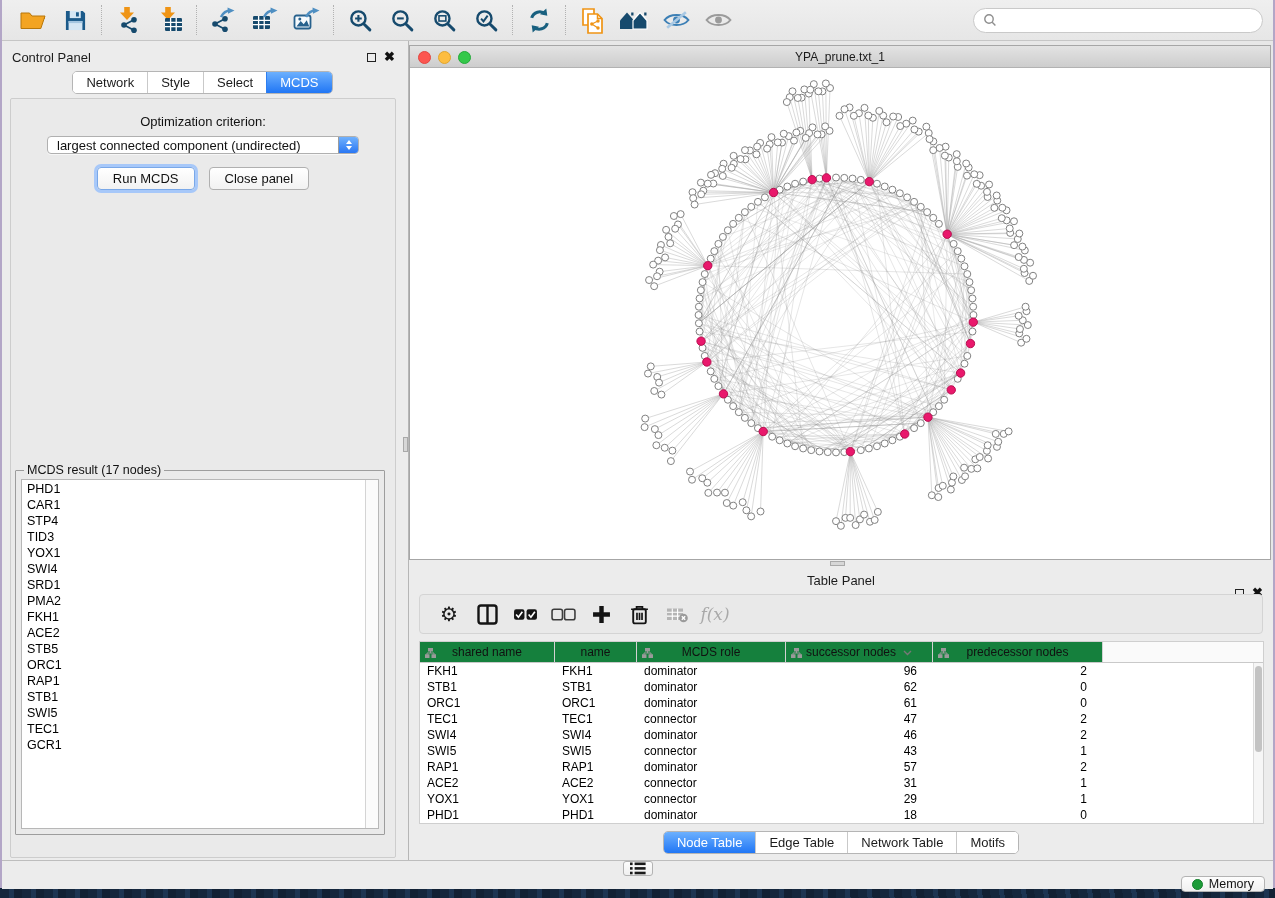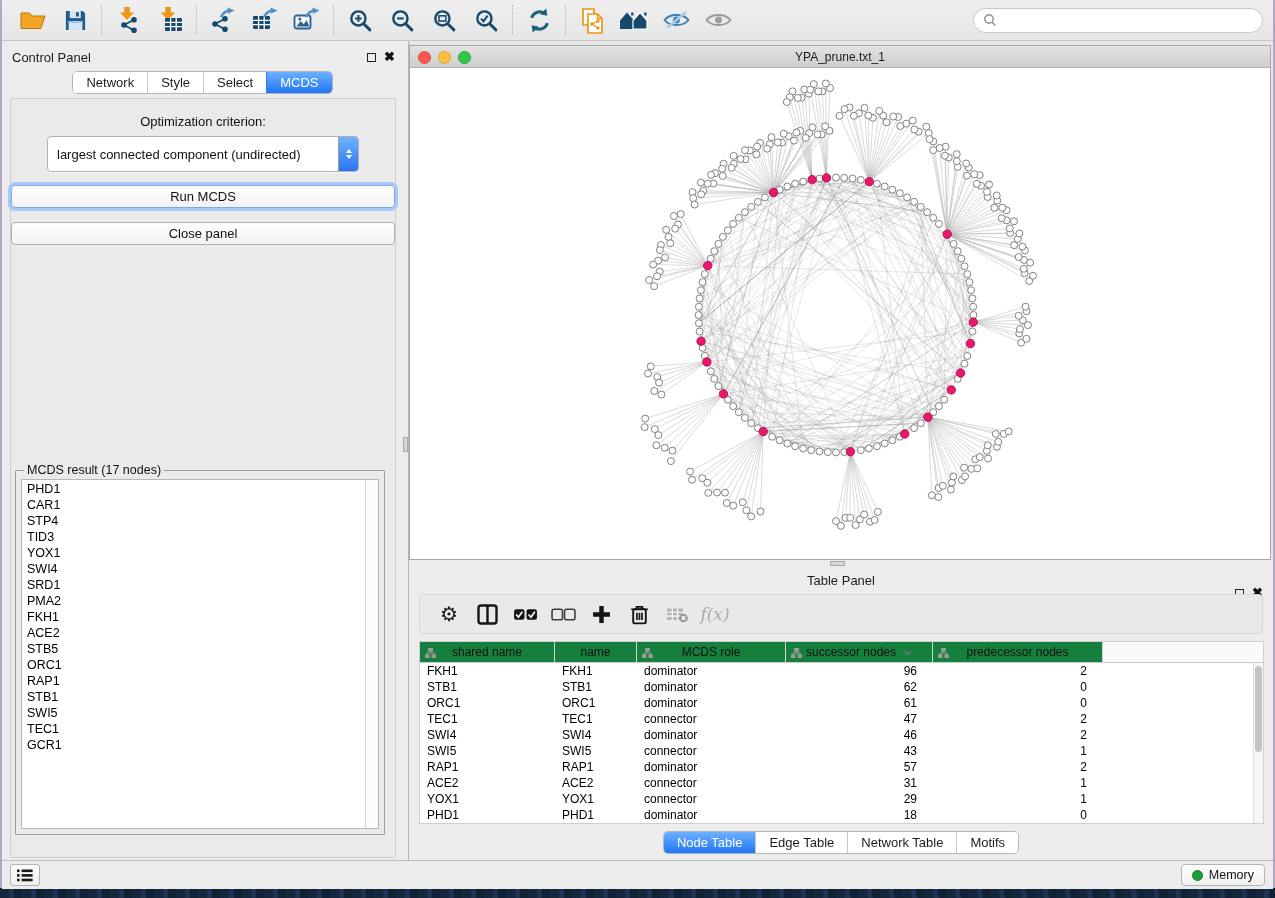--- a/index.html
+++ b/index.html
@@ -34,27 +34,27 @@
   .seg-tabs { display:flex; justify-content:center; }
   .cp-tabs { position:absolute; left:0; right:0; top:30px; }
   .seg { display:inline-flex; background:#fff; border:1px solid #b5b5b5; border-radius:5px; overflow:hidden; }
   .seg-tab { font-size:13px; color:#1c1c1c; padding:3px 13px; border-left:1px solid #c9c9c9; background:#fff; }
   .seg-tab:first-child { border-left:none; }
   .seg-tab.active { background:linear-gradient(#6cb0fe,#2076f5); color:#fff; border-left-color:#2e7ef0; }
 
   .cp-body { position:absolute; left:8px; right:7px; top:57px; bottom:2px; background:#eaeaea; border:1px solid #cdcdcd; border-radius:2px; }
   .opt-label { margin-top:15px; text-align:center; font-size:13px; color:#111; }
   .select-row { margin:7px 36px 0 36px; }
-  .select-box { height:36px; background:#fff; border:1px solid #b0b0b0; border-radius:4px; display:flex; align-items:center; overflow:hidden; box-shadow:0 1px 0 rgba(255,255,255,.6); }
+  .select-box { height:18px; background:#fff; border:1px solid #b0b0b0; border-radius:4px; display:flex; align-items:center; overflow:hidden; box-shadow:0 1px 0 rgba(255,255,255,.6); }
   .select-box .sel-text { flex:1; font-size:13px; color:#111; padding-left:9px; white-space:nowrap; }
   .stepper { width:20px; align-self:stretch; background:linear-gradient(#70b1fd,#2a77f3); border-left:1px solid #9b9b9b;
     display:flex; flex-direction:column; align-items:center; justify-content:center; gap:2px; }
   .tri-up { width:0; height:0; border-left:3.5px solid transparent; border-right:3.5px solid transparent; border-bottom:4.5px solid #fff; }
   .tri-dn { width:0; height:0; border-left:3.5px solid transparent; border-right:3.5px solid transparent; border-top:4.5px solid #fff; }
-  .btn-row { margin-top:13px; display:flex; justify-content:center; gap:14px;flex-direction:column; }
+  .btn-row { margin-top:13px; display:flex; justify-content:center; gap:14px; }
   .pushbtn { font-family:"Liberation Sans",sans-serif; font-size:13px; color:#111; background:linear-gradient(#ffffff,#f2f2f2);
     border:1px solid #b0b0b0; border-radius:4px; height:23px; padding:0 15px; }
   .pushbtn.focused { box-shadow:0 0 0 3px #a7c8f9; border-color:#7aa8e8; }
 
   .mcds-fieldset { position:absolute; left:4px; right:10px; top:364px; height:372px; border:1px solid #9d9d9d; border-radius:1px; padding:0; }
   .mcds-fieldset legend { font-size:12.5px; color:#111; margin-left:8px; padding:0 3px; }
   .mcds-listwrap { position:absolute; left:5px; right:5px; top:2px; bottom:5px; background:#fff; border:1px solid #b7b7b7; overflow:hidden; }
   .mcds-list { position:absolute; left:0; right:14px; top:1px; bottom:0; }
   .mcds-item { font-size:12.5px; line-height:16px; padding-left:5px; color:#000; }
   .mcds-scroll { position:absolute; right:0; top:0; bottom:0; width:13px; background:#fbfbfb; border-left:1px solid #d4d4d4; }
@@ -101,21 +101,21 @@
   .td.t { padding-left:7px; }
   .td.n { text-align:right; padding-right:16px; }
   .tbody { position:absolute; left:0; right:10px; top:21px; bottom:0; }
   .tscroll { position:absolute; right:0; top:21px; bottom:0; width:10px; background:#f6f6f6; border-left:1px solid #ddd; }
   .tthumb { position:absolute; left:1px; right:1px; top:3px; height:86px; background:#c3c3c3; border-radius:4px; }
 
   .tp-tabs { position:absolute; left:0; right:0; top:263px; }
 
   
   .statusbar { position:absolute; left:0; right:0; bottom:0; height:29px; background:#ececec; border-top:1px solid #bdbdbd;
-    display:flex; align-items:center; padding:0 8px; }
+    display:flex; align-items:center; padding:0 8px;flex-direction:column; }
   .list-btn { width:30px; height:22px; background:linear-gradient(#fdfdfd,#efefef); border:1px solid #b3b3b3; border-radius:3px;
     display:flex; align-items:center; justify-content:center; }
   .mem-btn { margin-left:auto; height:22px; background:linear-gradient(#fdfdfd,#f0f0f0); border:1px solid #b3b3b3; border-radius:4px;
     display:flex; align-items:center; gap:6px; padding:0 10px; font-size:12.5px; color:#111; }
   .mem-dot { width:11px; height:11px; border-radius:50%; background:#1d9c39; border:1px solid #15802c; }
 </style>
 </head>
 <body>
 
 <div class="wallpaper"></div>

